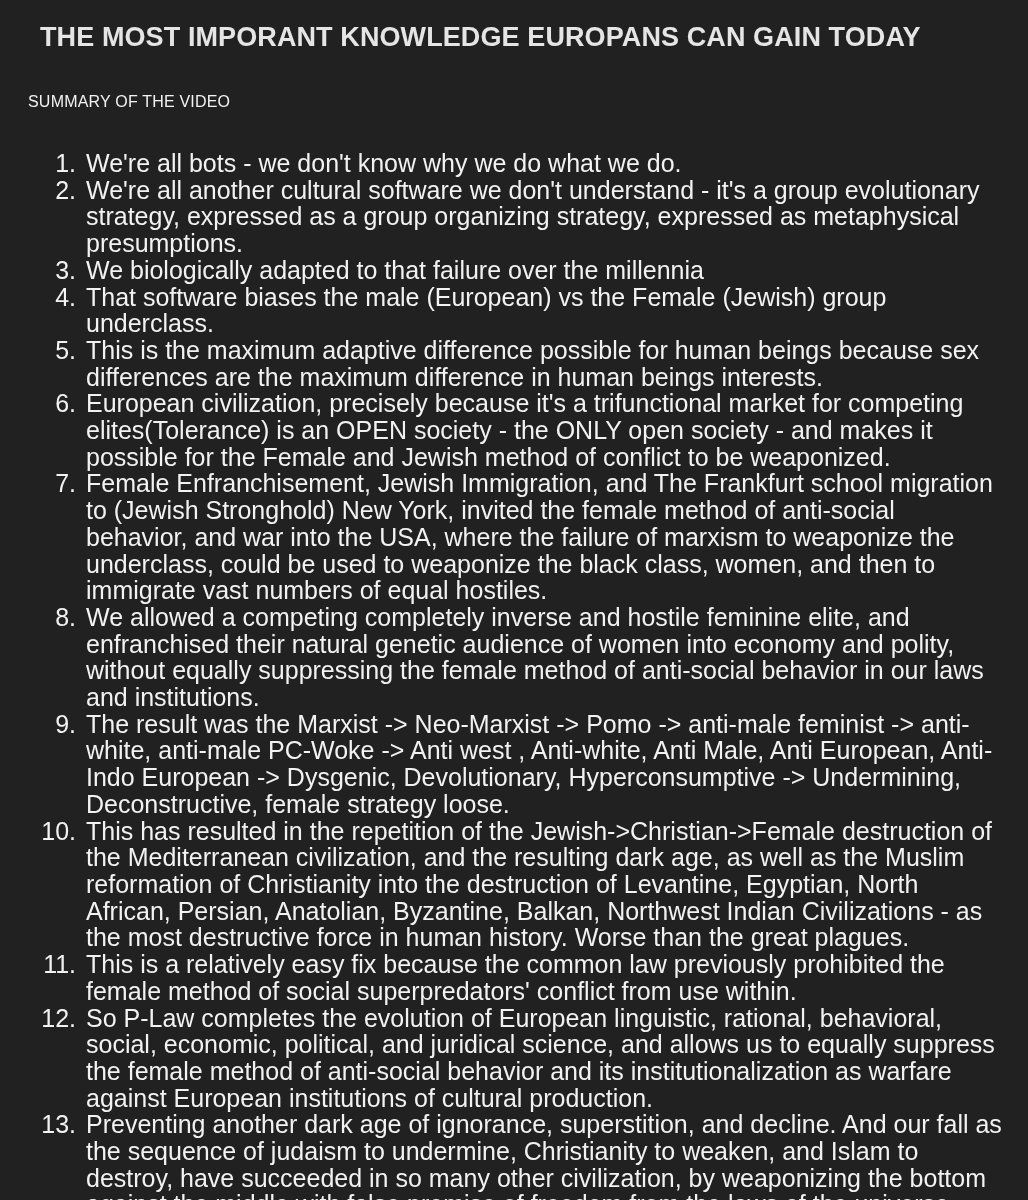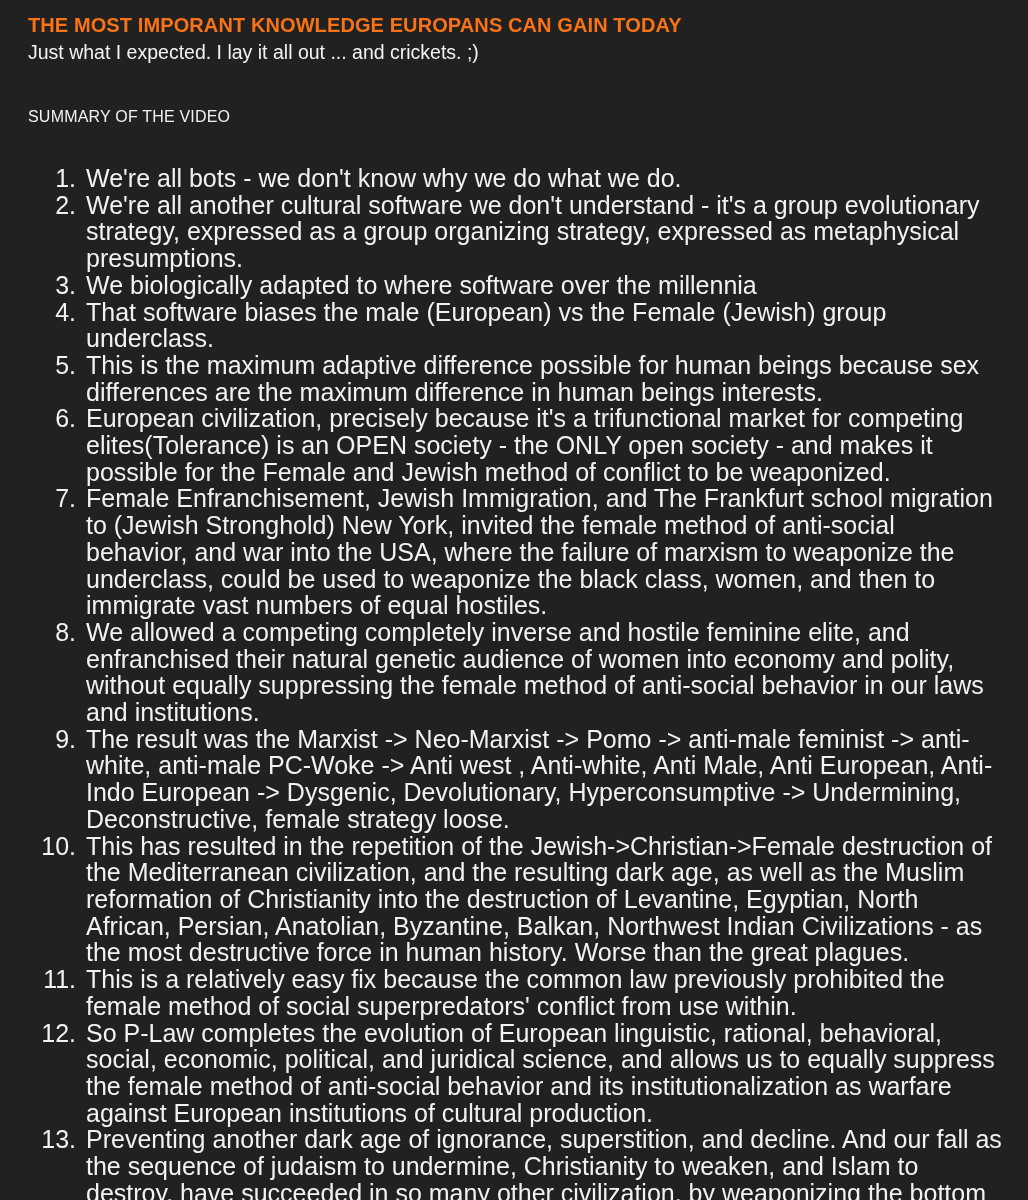--- a/index.html
+++ b/index.html
@@ -16,25 +16,25 @@
     color: #f2f2f2;
     -webkit-font-smoothing: antialiased;
   }
   .page {
     box-sizing: border-box;
     width: 100%;
     height: 100%;
     padding: 12px 26px 0 28px;
   }
   .post-title {
-    margin: 0;
-    font-size: 20px;
+    margin: 12px;
+    font-size: 27px;
     line-height: 27px;
     font-weight: 700;
-    color: #f97316;
+    color: #e5e5e5;
     letter-spacing: 0.1px;
   }
   .post-subtitle {
     margin: 0;
     font-size: 19.5px;
     line-height: 27px;
     font-weight: 400;
   }
   .section-heading {
     margin: 37px 0 0 0;
@@ -53,26 +53,25 @@
   ol.summary-list li {
     margin: 0;
     padding: 0 0 0 3px;
   }
 </style>
 </head>
 <body>
 
 <div class="page">
   <h1 class="post-title">THE MOST IMPORANT KNOWLEDGE EUROPANS CAN GAIN TODAY</h1>
-  <p class="post-subtitle">Just what I expected. I lay it all out ... and crickets. ;)</p>
   <p class="section-heading">SUMMARY OF THE VIDEO</p>
   <ol class="summary-list">
     <li>We're all bots - we don't know why we do what we do.</li>
     <li>We're all another cultural software we don't understand - it's a group evolutionary strategy, expressed as a group organizing strategy, expressed as metaphysical presumptions.</li>
-    <li>We biologically adapted to where software over the millennia</li>
+    <li>We biologically adapted to that failure over the millennia</li>
     <li>That software biases the male (European) vs the Female (Jewish) group underclass.</li>
     <li>This is the maximum adaptive difference possible for human beings because sex differences are the maximum difference in human beings interests.</li>
     <li>European civilization, precisely because it's a trifunctional market for competing elites(Tolerance) is an OPEN society - the ONLY open society - and makes it possible for the Female and Jewish method of conflict to be weaponized.</li>
     <li>Female Enfranchisement, Jewish Immigration, and The Frankfurt school migration to (Jewish Stronghold) New York, invited the female method of anti-social behavior, and war into the USA, where the failure of marxism to weaponize the underclass, could be used to weaponize the black class, women, and then to immigrate vast numbers of equal hostiles.</li>
     <li>We allowed a competing completely inverse and hostile feminine elite, and enfranchised their natural genetic audience of women into economy and polity, without equally suppressing the female method of anti-social behavior in our laws and institutions.</li>
     <li>The result was the Marxist -&gt; Neo-Marxist -&gt; Pomo -&gt; anti-male feminist -&gt; anti-white, anti-male PC-Woke -&gt; Anti west , Anti-white, Anti Male, Anti European, Anti-Indo European -&gt; Dysgenic, Devolutionary, Hyperconsumptive -&gt; Undermining, Deconstructive, female strategy loose.</li>
     <li>This has resulted in the repetition of the Jewish-&gt;Christian-&gt;Female destruction of the Mediterranean civilization, and the resulting dark age, as well as the Muslim reformation of Christianity into the destruction of Levantine, Egyptian, North African, Persian, Anatolian, Byzantine, Balkan, Northwest Indian Civilizations - as the most destructive force in human history. Worse than the great plagues.</li>
     <li>This is a relatively easy fix because the common law previously prohibited the female method of social superpredators' conflict from use within.</li>
     <li>So P-Law completes the evolution of European linguistic, rational, behavioral, social, economic, political, and juridical science, and allows us to equally suppress the female method of anti-social behavior and its institutionalization as warfare against European institutions of cultural production.</li>
     <li>Preventing another dark age of ignorance, superstition, and decline. And our fall as the sequence of judaism to undermine, Christianity to weaken, and Islam to destroy, have succeeded in so many other civilization, by weaponizing the bottom against the middle with false promise of freedom from the laws of the universe.</li>

